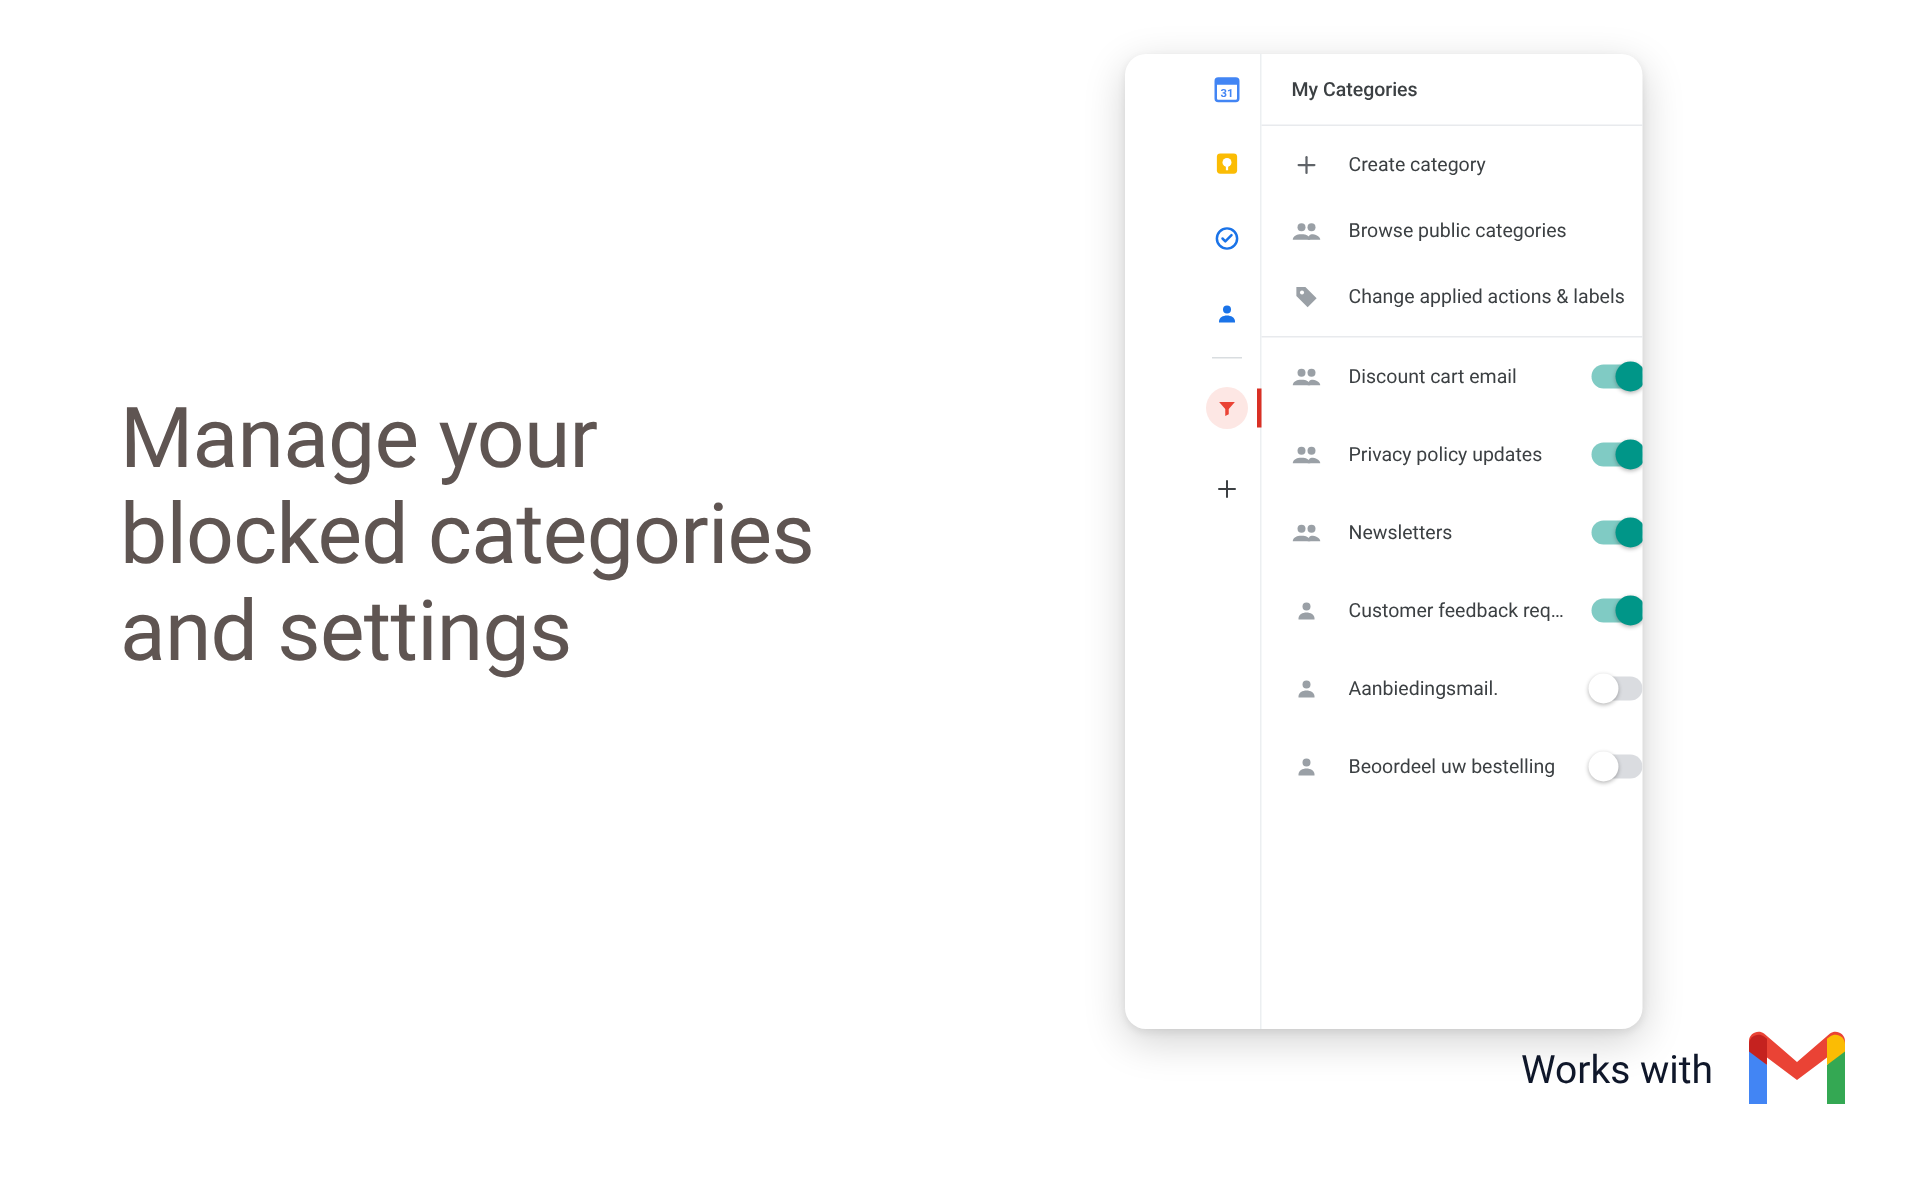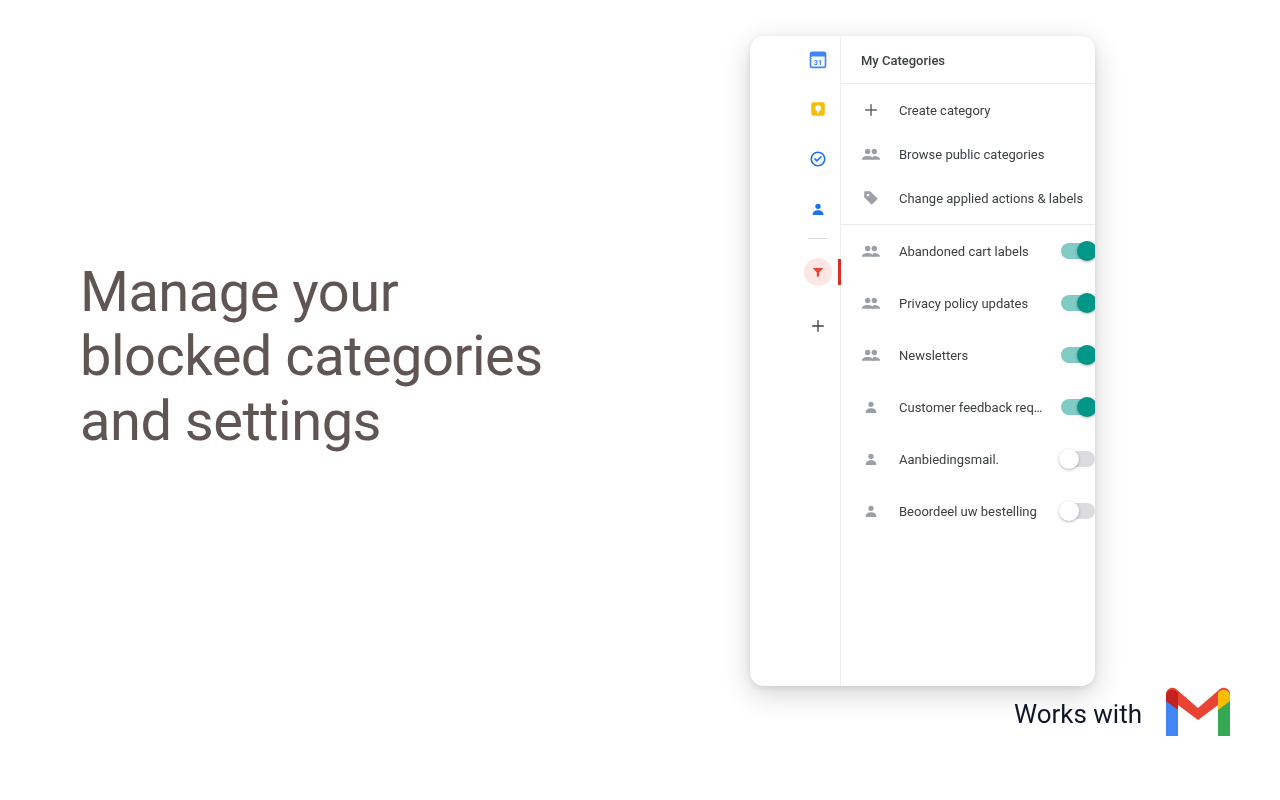--- a/index.html
+++ b/index.html
@@ -271,21 +271,21 @@
     <div class="category-list" id="category-list">
         <div class="category-row">
           <div class="cat-icon">
             <svg width="20" height="14" viewBox="0 0 24 16" fill="#9aa0a6">
               <circle cx="8" cy="5" r="3.2"></circle>
               <circle cx="16" cy="5" r="3.2"></circle>
               <path d="M1 15 c0-3 3-4.5 7-4.5 s7 1.5 7 4.5 z"></path>
               <path d="M13 15 c0-2 1.5-4.5 3-4.5 3 0 7 1.5 7 4.5 z"></path>
             </svg>
           </div>
-          <div class="cat-label">Abandoned cart labels</div>
+          <div class="cat-label">Discount cart email</div>
           <div class="toggle on">
             <div class="knob"></div>
           </div>
         </div>
         <div class="category-row">
           <div class="cat-icon">
             <svg width="20" height="14" viewBox="0 0 24 16" fill="#9aa0a6">
               <circle cx="8" cy="5" r="3.2"></circle>
               <circle cx="16" cy="5" r="3.2"></circle>
               <path d="M1 15 c0-3 3-4.5 7-4.5 s7 1.5 7 4.5 z"></path>

